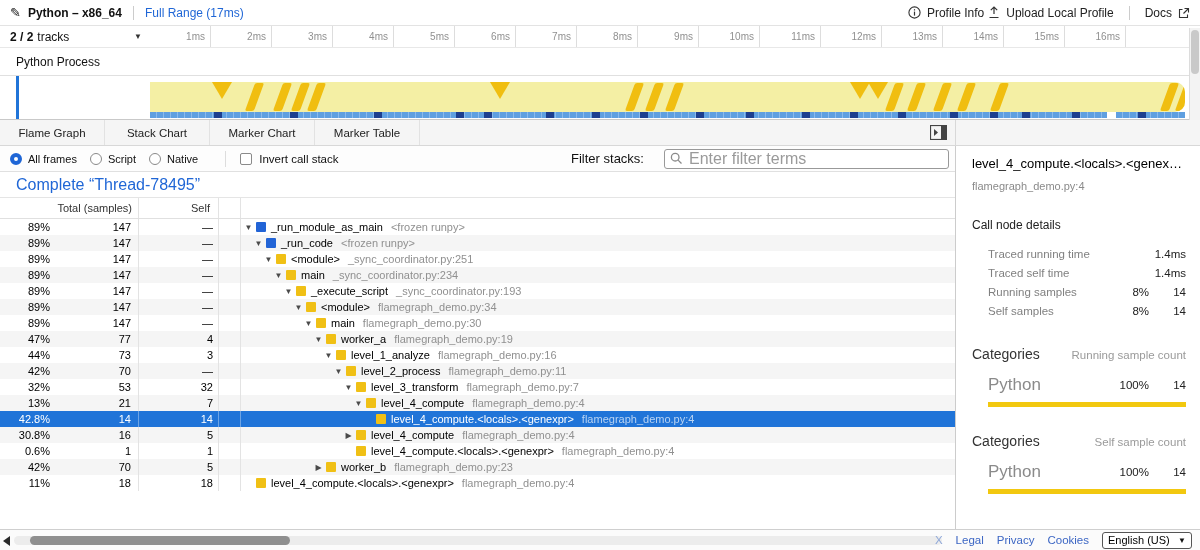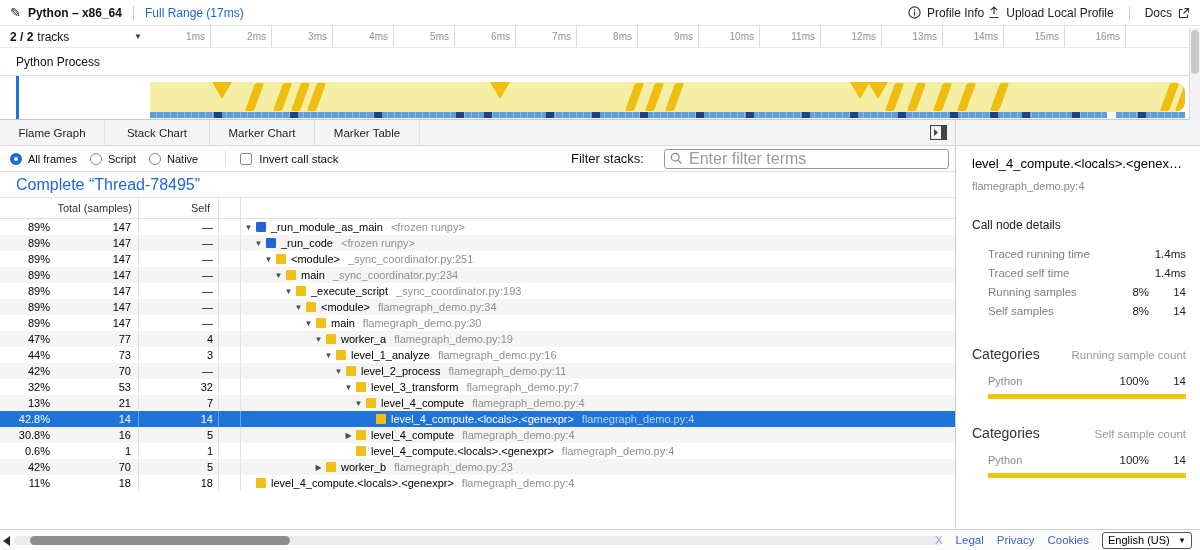--- a/index.html
+++ b/index.html
@@ -100,21 +100,21 @@
   .sb-section { font-size:12px; color:#222; margin-top:26px; }
   .sb-details { margin-top:12px; }
   .sb-drow { display:flex; align-items:center; height:19px; }
   .sb-dlabel { flex:1; padding-left:16px; font-size:11.5px; color:#808080; }
   .sb-dpct { width:44px; text-align:right; font-size:11.5px; color:#222; }
   .sb-dval { width:37px; text-align:right; font-size:11.5px; color:#222; }
   .sb-cat-header { display:flex; margin-top:26px; align-items:baseline; }
   .sb-cat-header .l { font-size:14px; color:#333; flex:1; }
   .sb-cat-header .r { font-size:11.5px; color:#9a9a9a; }
   .sb-cat-row { display:flex; align-items:center; margin-top:13px; }
-  .sb-cat-label { flex:1; padding-left:16px; font-size:11px; color:#8a8a8a; }
+  .sb-cat-label { flex:1; padding-left:16px; font-size:17px; color:#8a8a8a; }
   .sb-cat-bar { height:5px; margin-left:16px; margin-top:7px; }
 
   
   .footer { position:absolute; left:0; top:529px; width:1200px; height:21px; background:#fbfbfb; border-top:1px solid #cfcfcf; }
   .scroll-left { position:absolute; left:3px; top:6px; width:0; height:0; border-top:5px solid transparent; border-bottom:5px solid transparent; border-right:7px solid #2a2a2a; cursor:pointer; }
   .hscroll-track { position:absolute; left:14px; top:6px; width:928px; height:9px; background:#ececec; border-radius:5px; }
   .hscroll-thumb { position:absolute; left:16px; top:0; width:260px; height:9px; background:#8f8f8f; border-radius:5px; }
   .footer-right { position:absolute; right:8px; top:0; height:20px; display:flex; align-items:center; gap:13px; }
   .f-link { font-size:11.5px; color:#3c66c4; cursor:pointer; }
   .f-link.dim { color:#8fa8d8; }

